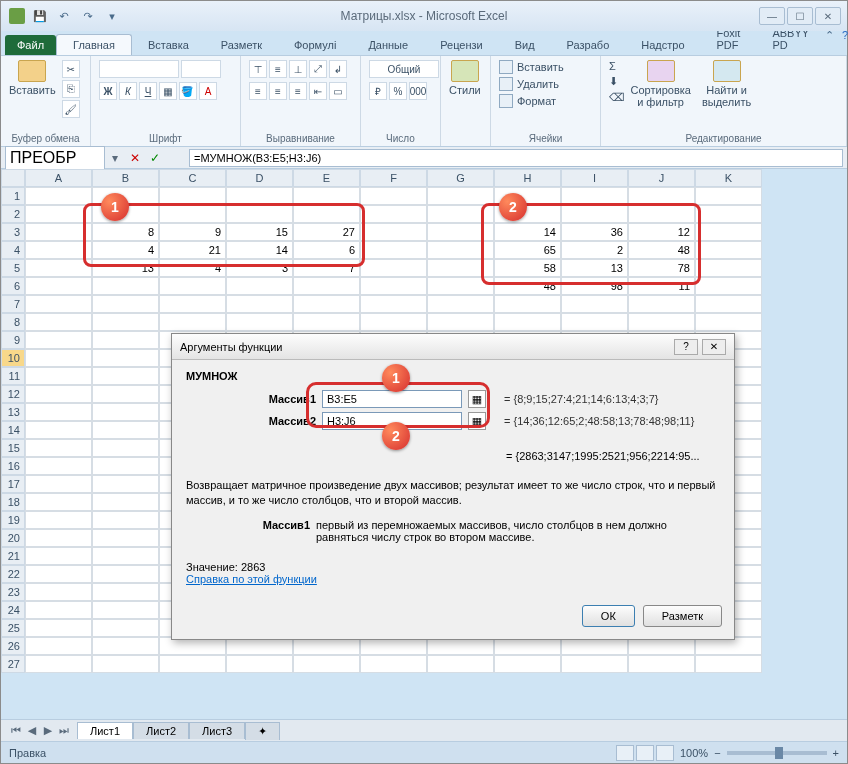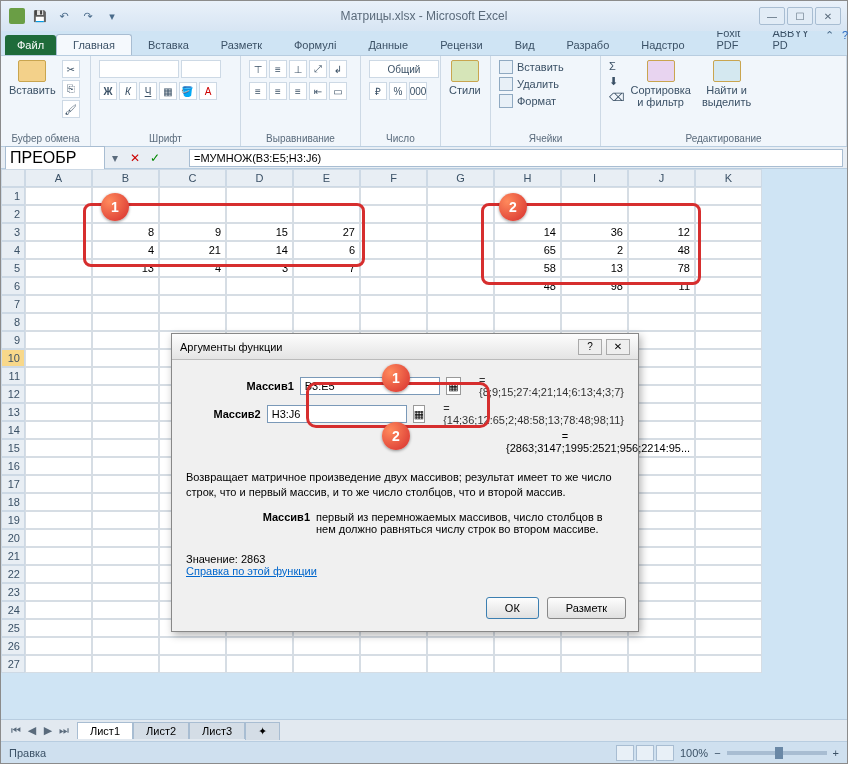--- a/index.html
+++ b/index.html
@@ -35,21 +35,21 @@
 .formula-input { flex: 1; padding: 2px 4px; font-size: 11px; background: #fff; border: 1px solid #a8bdd2; margin-right: 4px; }
 .sheet { flex: 1; display: flex; overflow: hidden; position: relative; }
 .sheet-inner { display: grid; grid-template-columns: 24px repeat(11, 67px); grid-auto-rows: 18px; font-size: 11px; }
 .colhead, .rowhead { background: #e8eef4; border: 1px solid #cdd9e5; display: flex; align-items: center; justify-content: center; color: #3b5166; }
 .rowhead { justify-content: flex-end; padding-right: 4px; }
 .rowhead.active { background: #f8d88a; }
 .cell { border: 1px solid #d6dde4; padding: 0 4px; display: flex; align-items: center; justify-content: flex-end; color: #000; background: #fff; }
 .corner { background: #e8eef4; border: 1px solid #cdd9e5; }
 .highlight-box { position: absolute; border: 3px solid #d62e2e; border-radius: 8px; pointer-events: none; }
 .callout { position: absolute; width: 28px; height: 28px; background: radial-gradient(circle at 30% 30%, #ff8a5c, #d62e2e); border-radius: 50%; color: #fff; font-weight: bold; display: flex; align-items: center; justify-content: center; font-size: 14px; box-shadow: 0 1px 3px rgba(0,0,0,.4); pointer-events: none; }
-.dialog { position: absolute; left: 170px; top: 332px; width: 468px; background: #f0f0f0; border: 1px solid #888; box-shadow: 2px 3px 8px rgba(0,0,0,.3); font-size: 11px; }
+.dialog { position: absolute; left: 170px; top: 332px; width: 564px; background: #f0f0f0; border: 1px solid #888; box-shadow: 2px 3px 8px rgba(0,0,0,.3); font-size: 11px; }
 .dlg-title { height: 26px; background: linear-gradient(#fdfdfd,#e4e4e4); border-bottom: 1px solid #bbb; display: flex; align-items: center; padding: 0 8px; justify-content: space-between; }
 .dlg-title-btns { display: flex; gap: 4px; }
 .dlg-tbtn { width: 24px; height: 16px; border: 1px solid #aaa; background: #eee; font-size: 10px; display: flex; align-items: center; justify-content: center; }
 .dlg-body { padding: 10px 14px 12px; }
 .dlg-func { font-weight: bold; margin-bottom: 8px; }
 .arg-row { display: flex; align-items: center; gap: 6px; margin: 4px 0; position: relative; }
 .arg-label { width: 130px; text-align: right; font-weight: bold; }
 .arg-input { width: 140px; border: 1px solid #7a99b8; background: #fff; padding: 2px 4px; font-size: 11px; }
 .arg-pick { width: 18px; height: 18px; border: 1px solid #999; background: #fff; display: flex; align-items: center; justify-content: center; }
 .arg-eq { padding-left: 12px; color: #333; }
@@ -621,36 +621,37 @@
 
   <div class="dialog">
     <div class="dlg-title">
       <span>Аргументы функции</span>
       <div class="dlg-title-btns">
         <div class="dlg-tbtn">?</div>
         <div class="dlg-tbtn">✕</div>
       </div>
     </div>
     <div class="dlg-body">
+      <div class="dlg-func">МУМНОЖ</div>
       <div class="arg-row">
         <div class="arg-label">Массив1</div>
         <input class="arg-input" value="B3:E5" style="">
         <div class="arg-pick">▦</div>
         <div class="arg-eq">= {8;9;15;27:4;21;14;6:13;4;3;7}</div>
       </div>
       <div class="arg-row">
         <div class="arg-label">Массив2</div>
         <input class="arg-input" value="H3:J6" style="">
         <div class="arg-pick">▦</div>
         <div class="arg-eq">= {14;36;12:65;2;48:58;13;78:48;98;11}</div>
       </div>
       <div class="arg-highlight" style="left:134px; top:48px; width:184px; height:46px;"></div>
       <div class="callout" style="left:210px; top:30px;">1</div>
       <div class="callout" style="left:210px; top:88px;">2</div>
-      <div style="text-align:center; padding-left:320px; margin-top:4px;">= {2863;3147;1995:2521;956;2214:95...</div>
+      <div style="text-align:left; padding-left:320px; margin-top:20px;">= {2863;3147;1995:2521;956;2214:95...</div>
       <div class="dlg-desc">Возвращает матричное произведение двух массивов; результат имеет то же число строк, что и первый массив, и то же число столбцов, что и второй массив.</div>
       <div class="dlg-desc2">
         <div class="lbl">Массив1</div>
         <div style="flex:1">первый из перемножаемых массивов, число столбцов в нем должно равняться числу строк во втором массиве.</div>
       </div>
       <div class="dlg-val"><span>Значение:</span> <span>2863</span></div>
       <a class="dlg-link">Справка по этой функции</a>
     </div>
     <div class="dlg-btns">
       <button class="dlg-btn primary">ОК</button>

